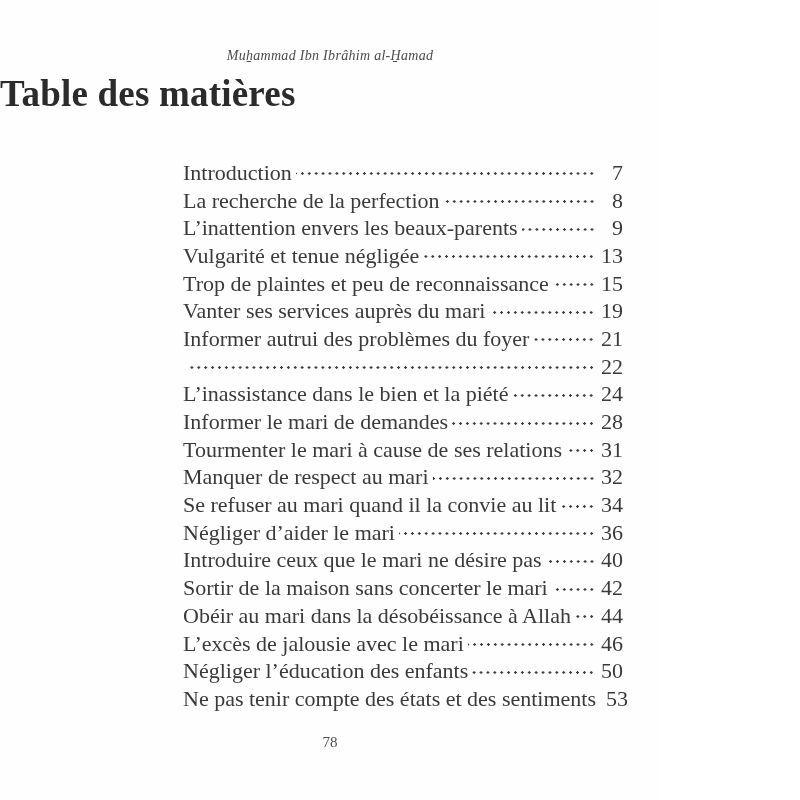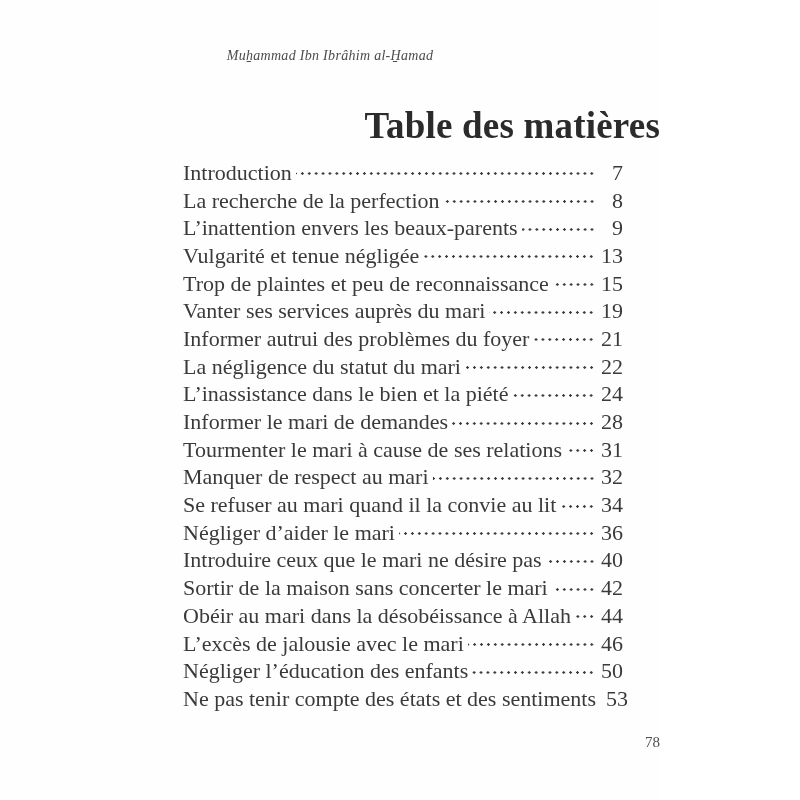--- a/index.html
+++ b/index.html
@@ -26,26 +26,25 @@
     font-style: italic;
     font-size: 14px;
     letter-spacing: 0.3px;
     color: #4b4b4b;
   }
   .page-title {
     position: absolute;
     top: 72px;
     left: 0;
     width: 100%;
-    text-align: right;
+    text-align: left;
     font-size: 37px;
     font-weight: bold;
     letter-spacing: 0.2px;
     color: #2b2b2b;
-    margin-top: 32px;
   }
   .toc {
     position: absolute;
     top: 159px;
     left: 183px;
     width: 440px;
   }
   .toc-row {
     display: flex;
     align-items: center;
@@ -69,21 +68,21 @@
   }
   .toc-page {
     flex: 0 0 27px;
     text-align: right;
   }
   .folio {
     position: absolute;
     top: 734px;
     left: 0;
     width: 100%;
-    text-align: right;
+    text-align: center;
     font-size: 15px;
     color: #4f4f4f;
   }
 </style>
 </head>
 <body>
 
 <div class="page">
 
   <div class="author-line">Muẖammad Ibn Ibrâhim al-H̱amad</div>
@@ -120,21 +119,20 @@
         <span class="toc-title">Vanter ses services auprès du mari</span>
         <span class="toc-dots"></span>
         <span class="toc-page">19</span>
       </div>
       <div class="toc-row">
         <span class="toc-title">Informer autrui des problèmes du foyer</span>
         <span class="toc-dots"></span>
         <span class="toc-page">21</span>
       </div>
       <div class="toc-row">
-        <span class="toc-title">La négligence du statut du mari</span>
         <span class="toc-dots"></span>
         <span class="toc-page">22</span>
       </div>
       <div class="toc-row">
         <span class="toc-title">L’inassistance dans le bien et la piété</span>
         <span class="toc-dots"></span>
         <span class="toc-page">24</span>
       </div>
       <div class="toc-row">
         <span class="toc-title">Informer le mari de demandes</span>

